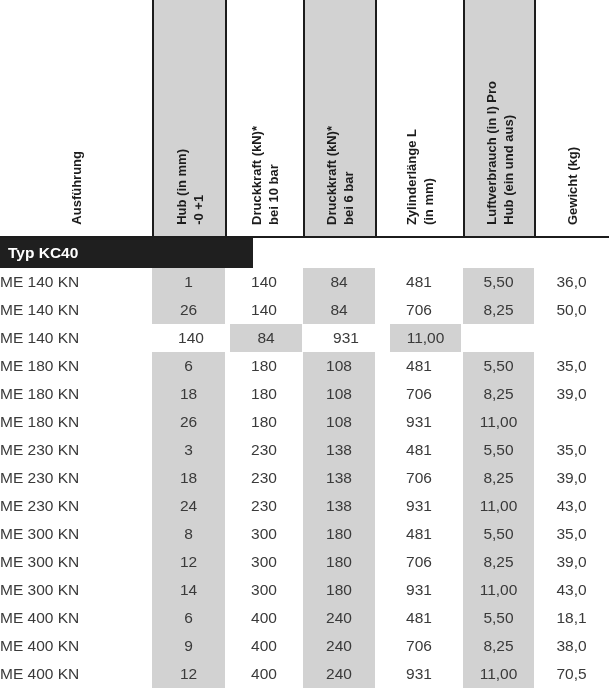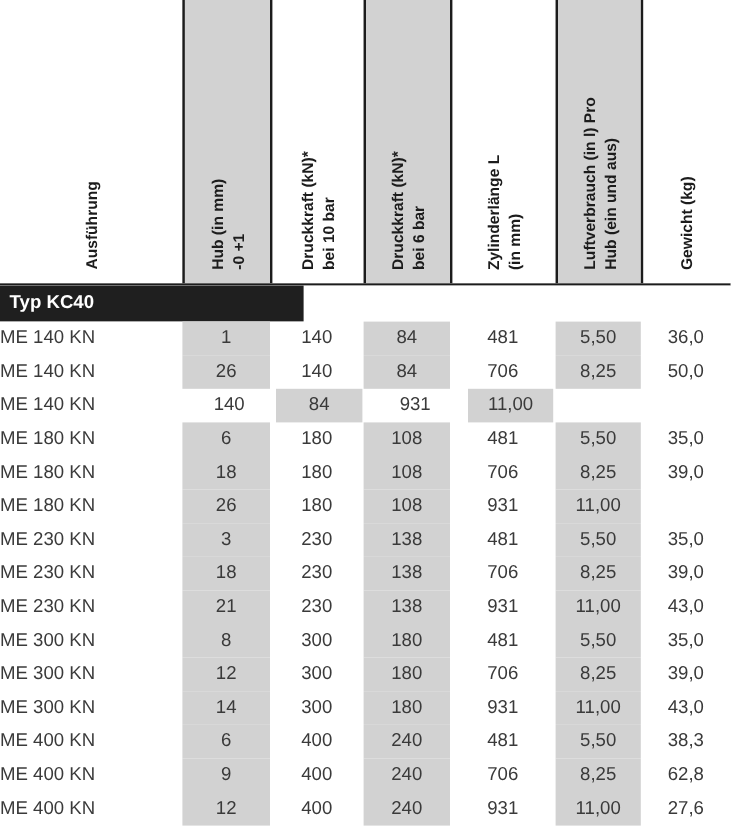--- a/index.html
+++ b/index.html
@@ -160,21 +160,21 @@
         <div class="cell c0 left">ME 230 KN</div>
         <div class="cell c1 shade">18</div>
         <div class="cell c2">230</div>
         <div class="cell c3 shade">138</div>
         <div class="cell c4">706</div>
         <div class="cell c5 shade">8,25</div>
         <div class="cell c6">39,0</div>
       </div>
       <div class="row">
         <div class="cell c0 left">ME 230 KN</div>
-        <div class="cell c1 shade">21</div>
+        <div class="cell c1 shade">24</div>
         <div class="cell c2">230</div>
         <div class="cell c3 shade">138</div>
         <div class="cell c4">931</div>
         <div class="cell c5 shade">11,00</div>
         <div class="cell c6">43,0</div>
       </div>
       <div class="row">
         <div class="cell c0 left">ME 300 KN</div>
         <div class="cell c1 shade">8</div>
         <div class="cell c2">300</div>
@@ -201,35 +201,35 @@
         <div class="cell c5 shade">11,00</div>
         <div class="cell c6">43,0</div>
       </div>
       <div class="row">
         <div class="cell c0 left">ME 400 KN</div>
         <div class="cell c1 shade">6</div>
         <div class="cell c2">400</div>
         <div class="cell c3 shade">240</div>
         <div class="cell c4">481</div>
         <div class="cell c5 shade">5,50</div>
-        <div class="cell c6">38,3</div>
+        <div class="cell c6">18,1</div>
       </div>
       <div class="row">
         <div class="cell c0 left">ME 400 KN</div>
         <div class="cell c1 shade">9</div>
         <div class="cell c2">400</div>
         <div class="cell c3 shade">240</div>
         <div class="cell c4">706</div>
         <div class="cell c5 shade">8,25</div>
-        <div class="cell c6">62,8</div>
+        <div class="cell c6">38,0</div>
       </div>
       <div class="row">
         <div class="cell c0 left">ME 400 KN</div>
         <div class="cell c1 shade">12</div>
         <div class="cell c2">400</div>
         <div class="cell c3 shade">240</div>
         <div class="cell c4">931</div>
         <div class="cell c5 shade">11,00</div>
-        <div class="cell c6">27,6</div>
+        <div class="cell c6">70,5</div>
       </div>
     </div>
 
 </div>
 
 </body></html>

